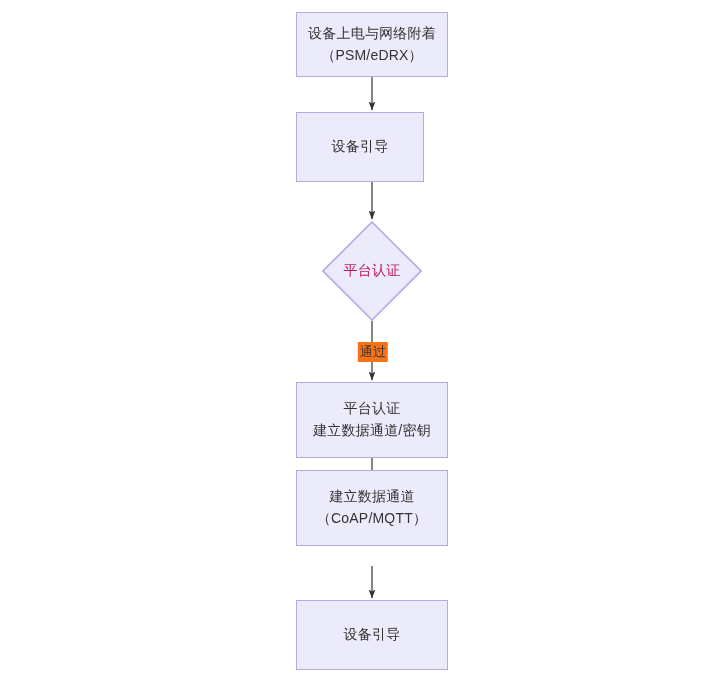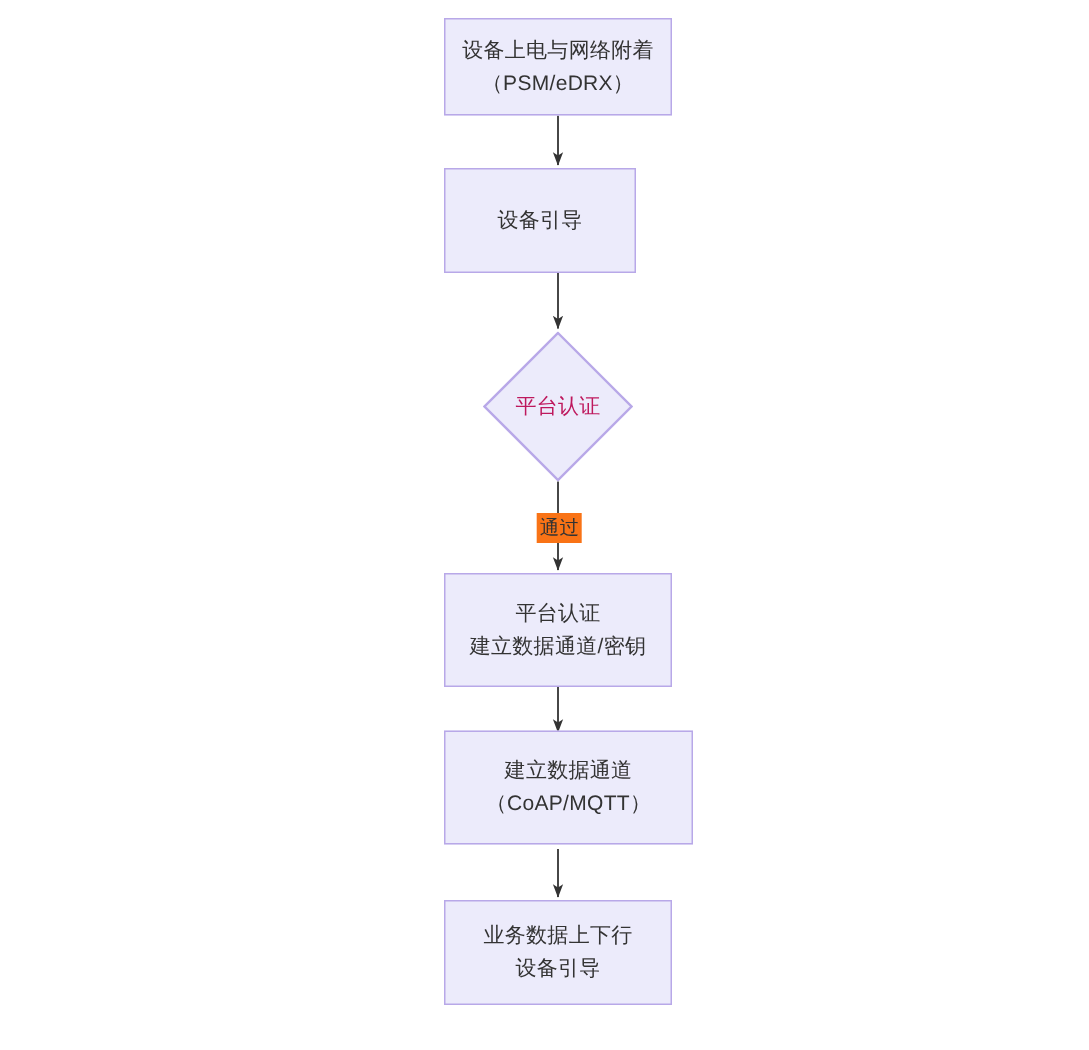--- a/index.html
+++ b/index.html
@@ -118,25 +118,24 @@
       <polygon points="50,1 99,50 50,99 1,50" fill="#ECEBFB" stroke="#B8A8E8" stroke-width="1.6"></polygon>
     </svg>
     <div class="dia-label">平台认证</div>
   </div>
 
   <div class="node" style="left: 296px; top: 382px; width: 152px; height: 76px;">
     <span class="line">平台认证</span>
     <span class="line">建立数据通道/密钥</span>
   </div>
 
-  <div class="node" style="left: 296px; top: 487px; width: 166px; height: 76px;">
+  <div class="node" style="left: 296px; top: 470px; width: 152px; height: 76px;">
     <span class="line">建立数据通道</span>
     <span class="line">（CoAP/MQTT）</span>
   </div>
 
   <div class="node" style="left: 296px; top: 600px; width: 152px; height: 70px;">
-    <span class="line">业务数据上下行</span>
     <span class="line">设备引导</span>
   </div>
 
   <div class="edge-label" style="left: 373px; top: 352px;">通过</div>
 
 </div>
 
 </body></html>

